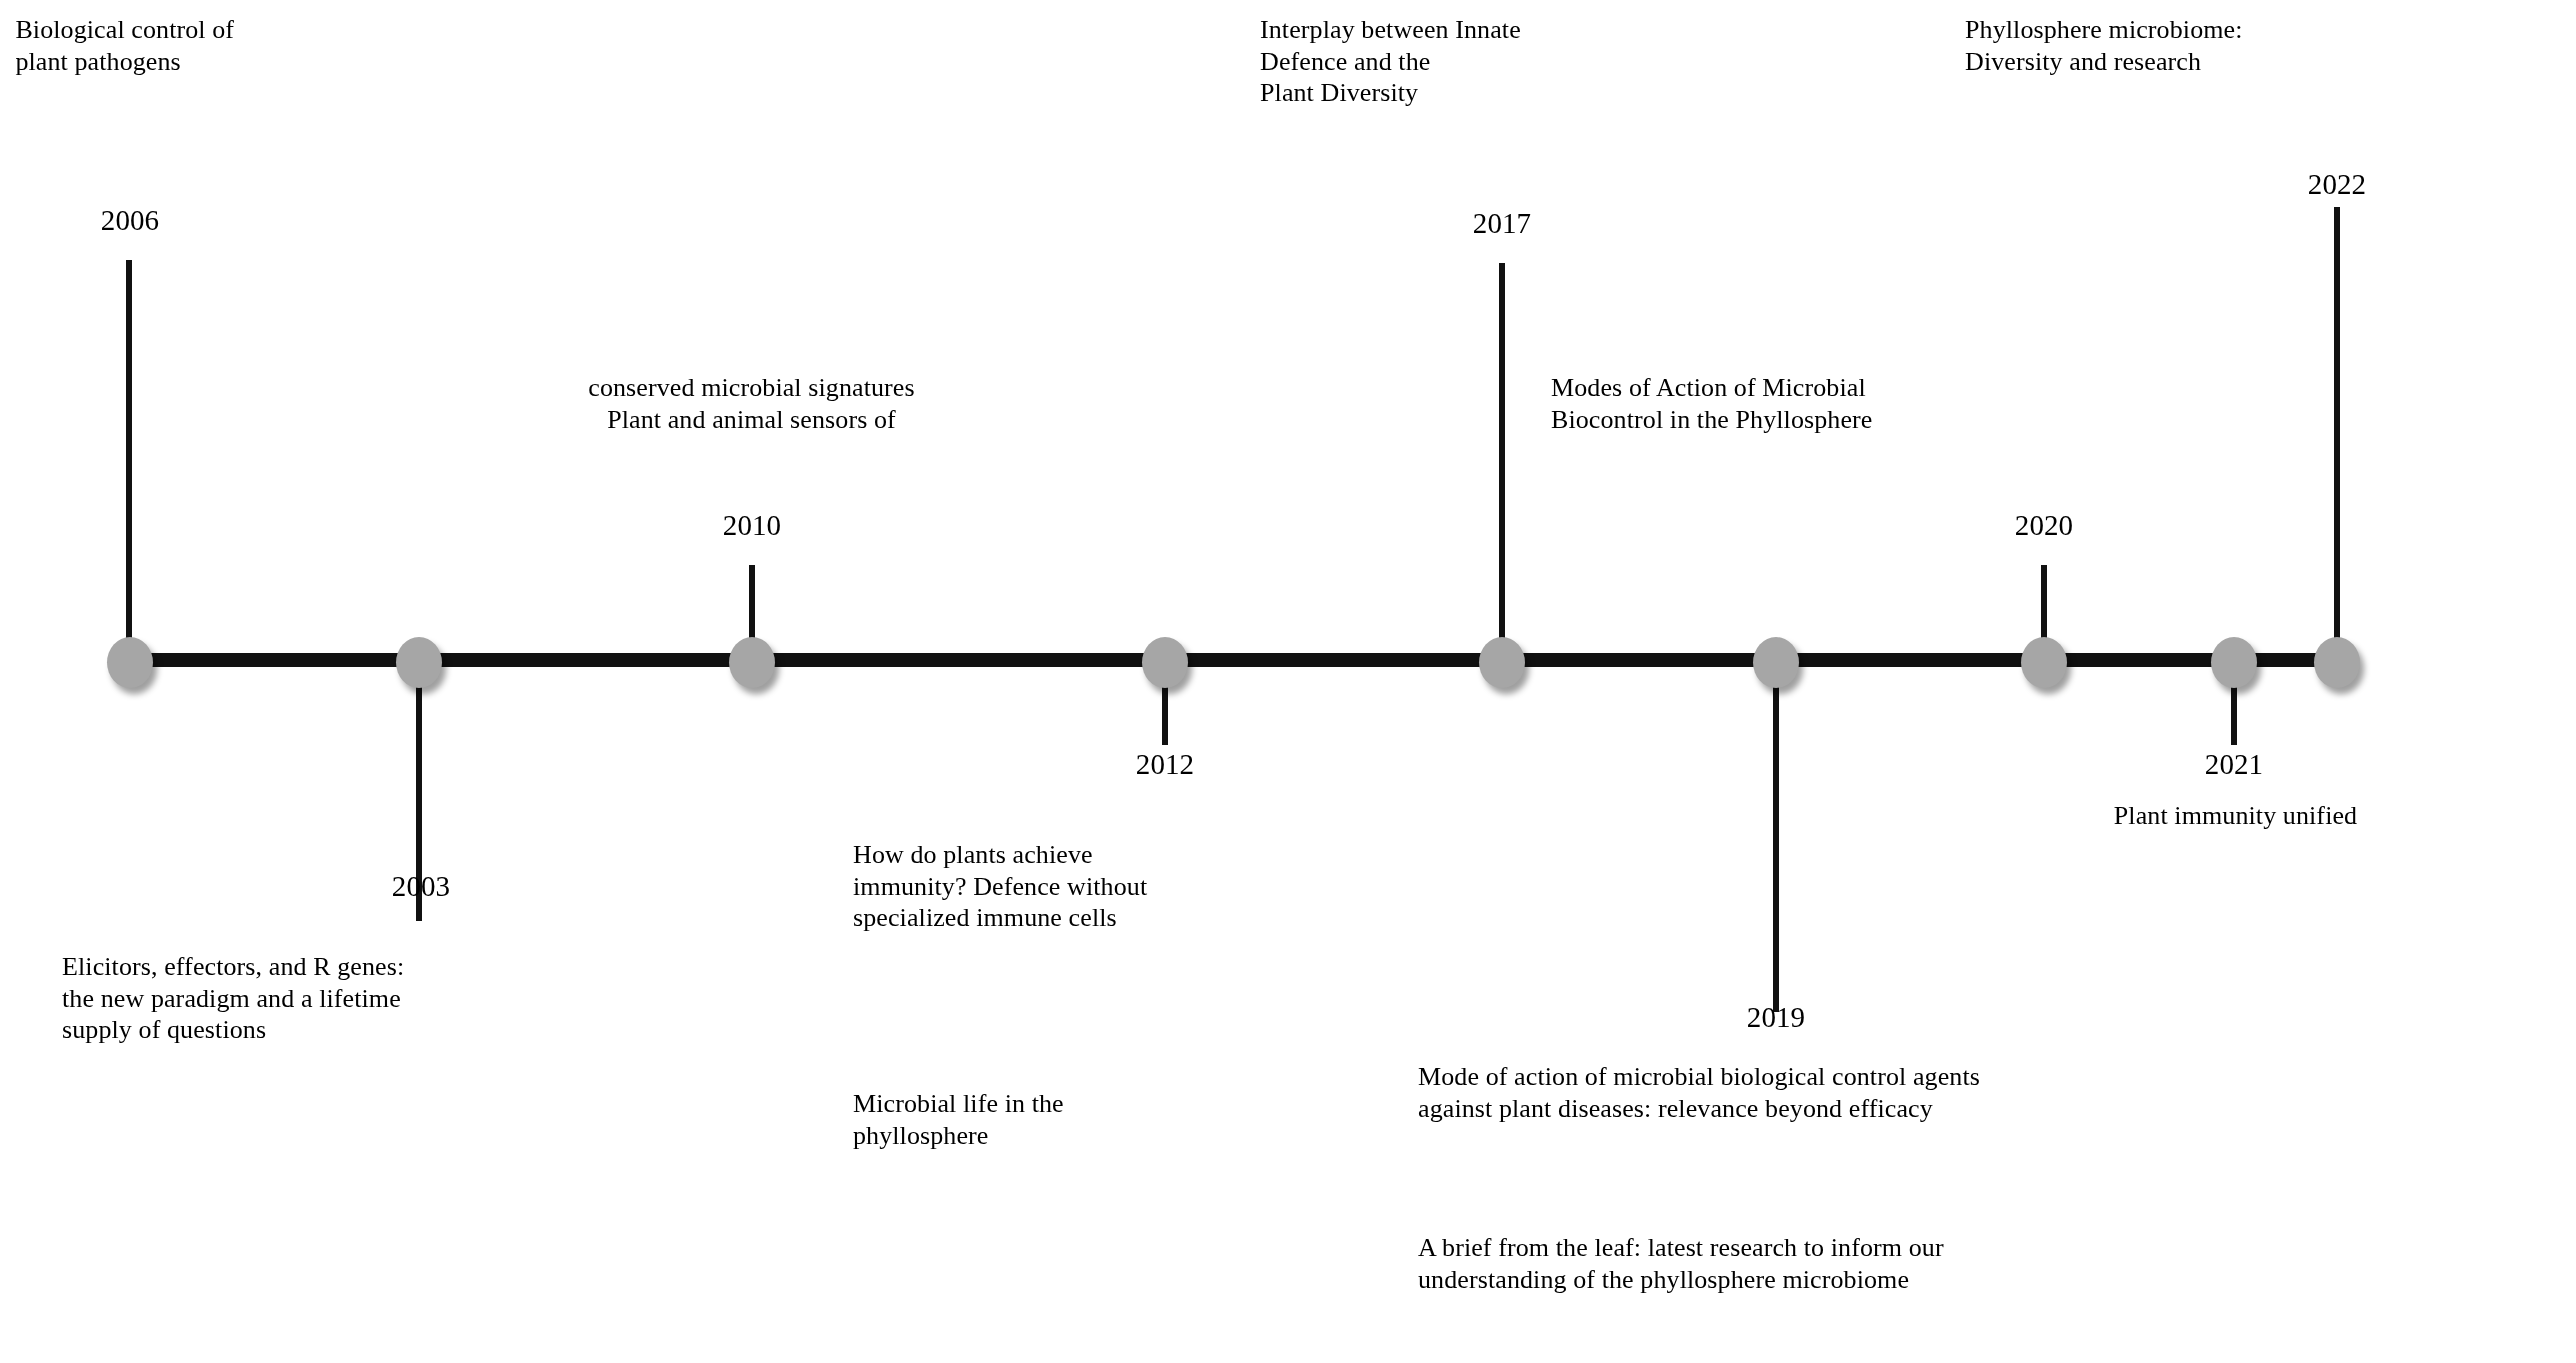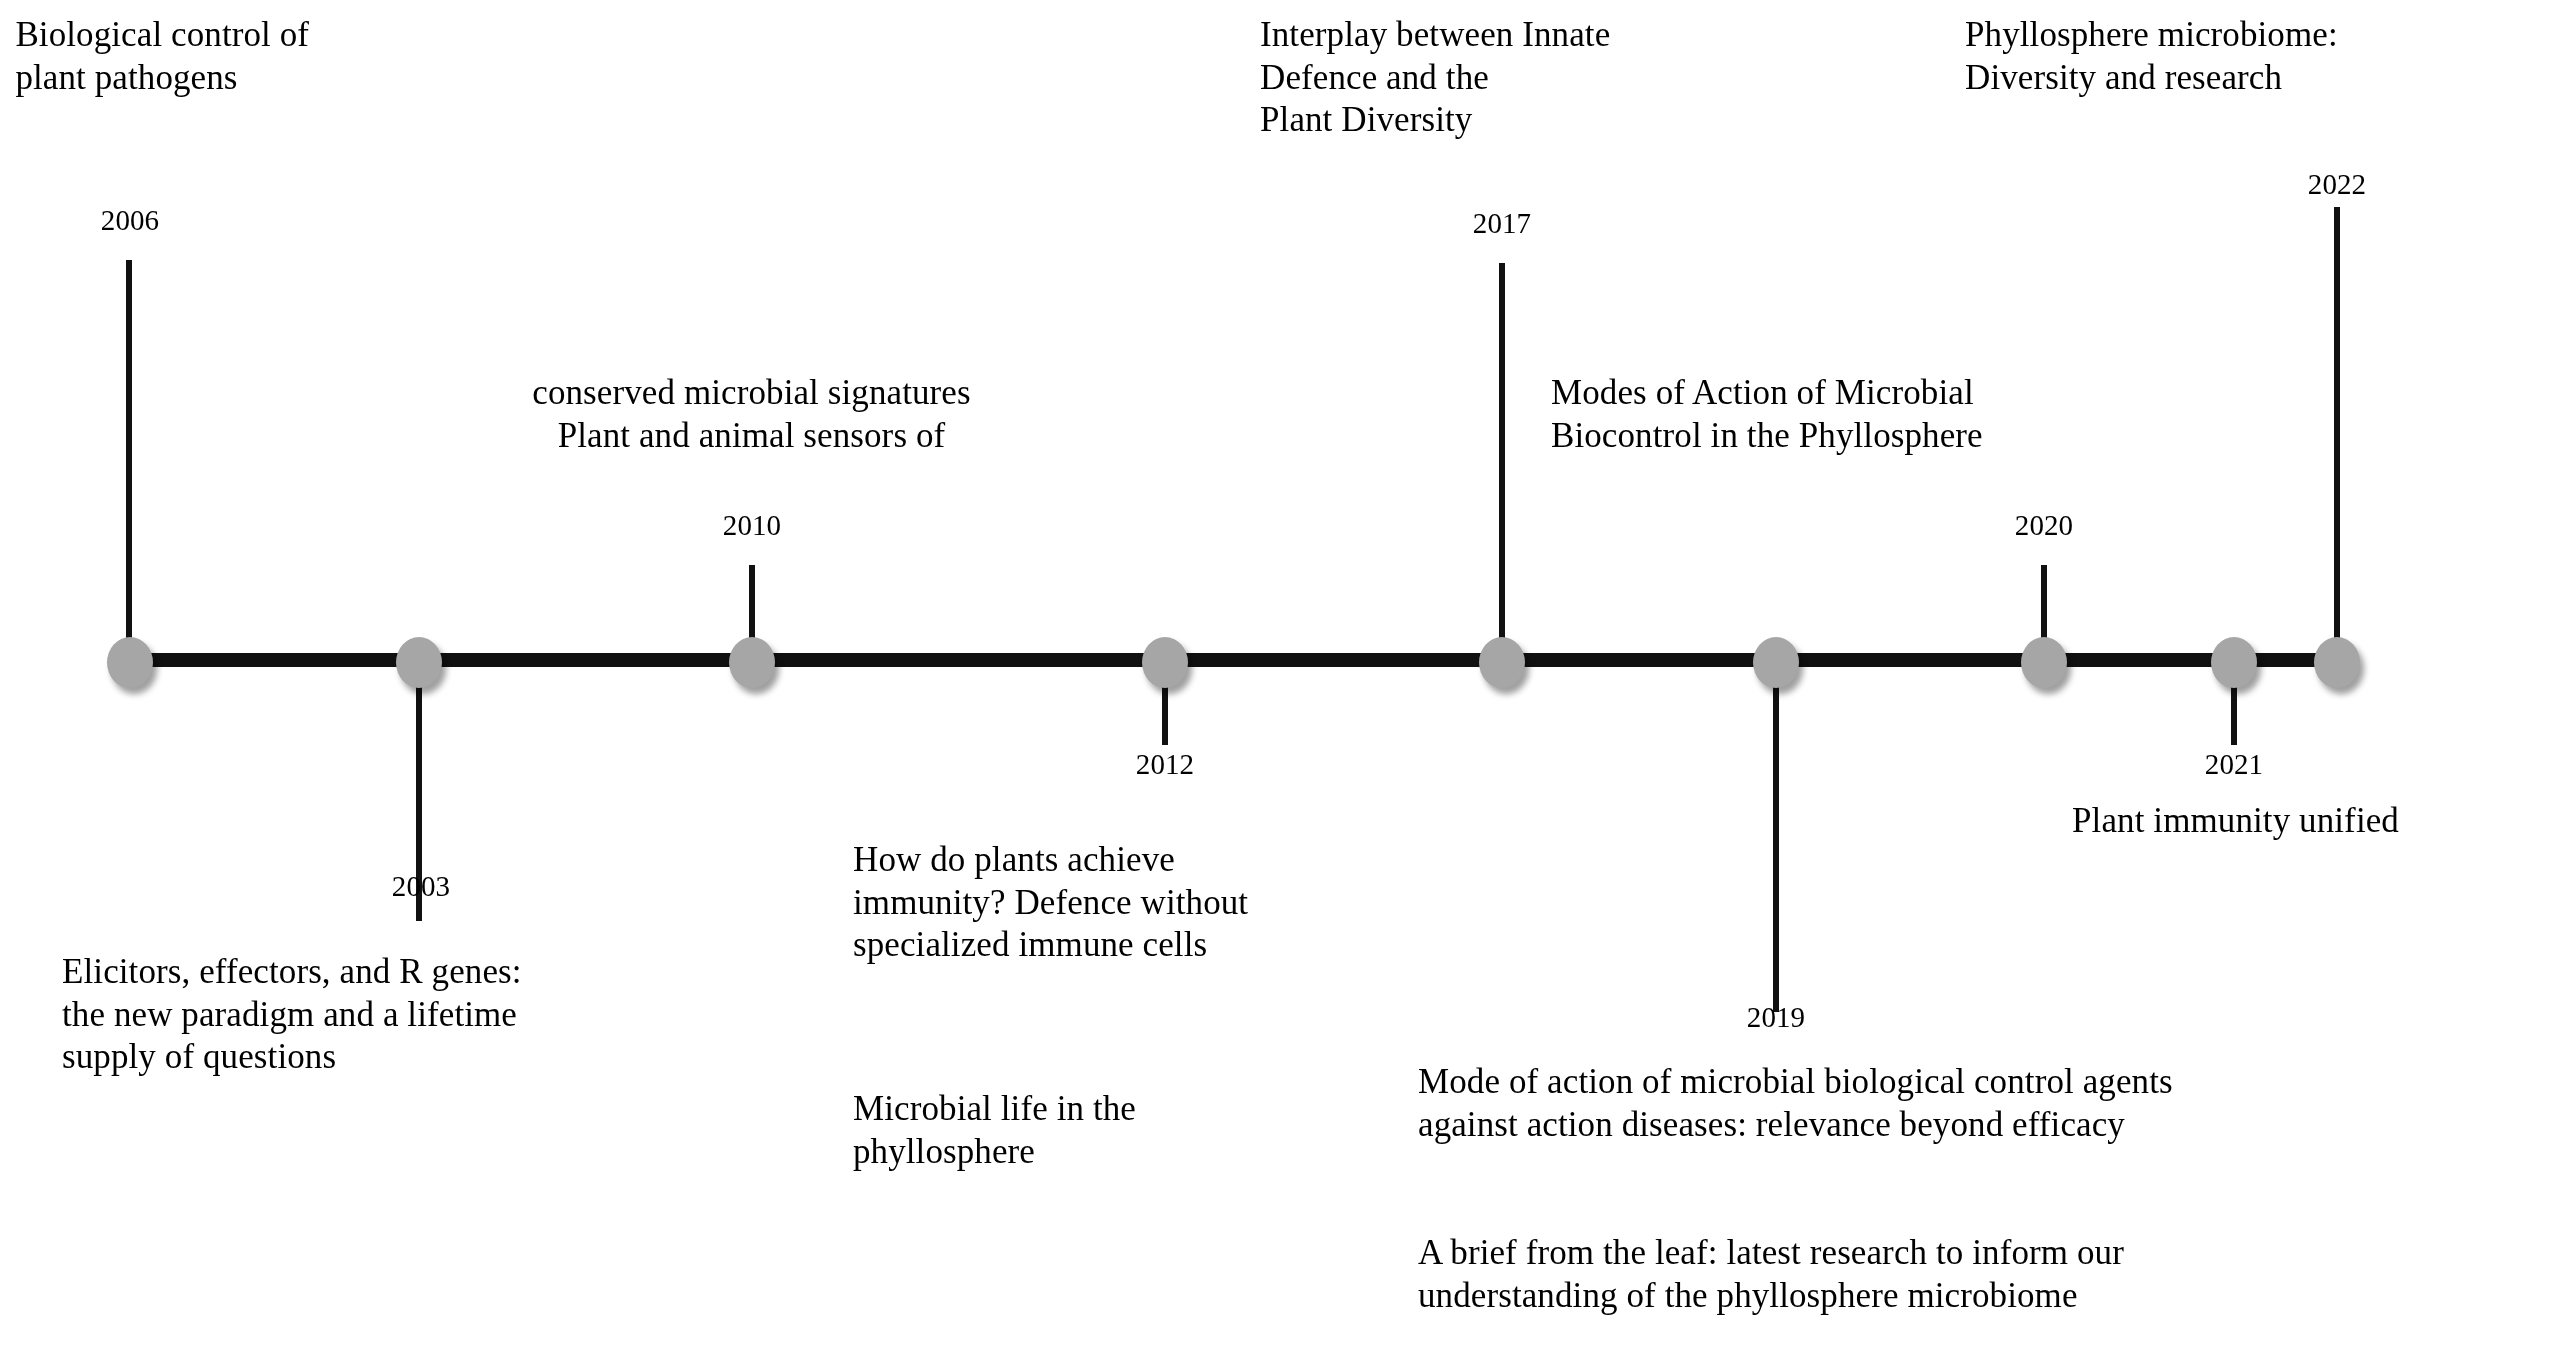--- a/index.html
+++ b/index.html
@@ -35,21 +35,21 @@
   
   .year {
     position: absolute;
     font-size: 29px;
     line-height: 1.12;
     white-space: nowrap;
     letter-spacing: 0.1px;
   }
   .title {
     position: absolute;
-    font-size: 35px;
+    font-size: 26px;
     line-height: 1.22;
     letter-spacing: 0.1px;
   }
   .t-left   { text-align: left; }
   .t-center { text-align: center; }
 </style>
 </head>
 <body>
 
 <div id="canvas">
@@ -109,21 +109,21 @@
   <div class="title t-left" style="left:1260px; top:14px; width:576px;">
     <div>Interplay between Innate</div>
     <div>Defence and the</div>
     <div>Plant Diversity</div>
   </div>
   <div class="year t-center" style="left:1418px; top:207px; width:168px;">2017</div>
 
   <div class="year t-center" style="left:1692px; top:983px; width:168px;margin-top:18px;">2019</div>
   <div class="title t-left" style="left:1418px; top:1061px; width:1151px;">
     <div>Mode of action of microbial biological control agents</div>
-    <div>against action diseases: relevance beyond efficacy</div>
+    <div>against plant diseases: relevance beyond efficacy</div>
   </div>
   <div class="title t-left" style="left:1418px; top:1232px; width:1151px;">
     <div>A brief from the leaf: latest research to inform our</div>
     <div>understanding of the phyllosphere microbiome</div>
   </div>
 
   <div class="title t-left" style="left:1551px; top:372px; width:744px;">
     <div>Modes of Action of Microbial</div>
     <div>Biocontrol in the Phyllosphere</div>
   </div>

